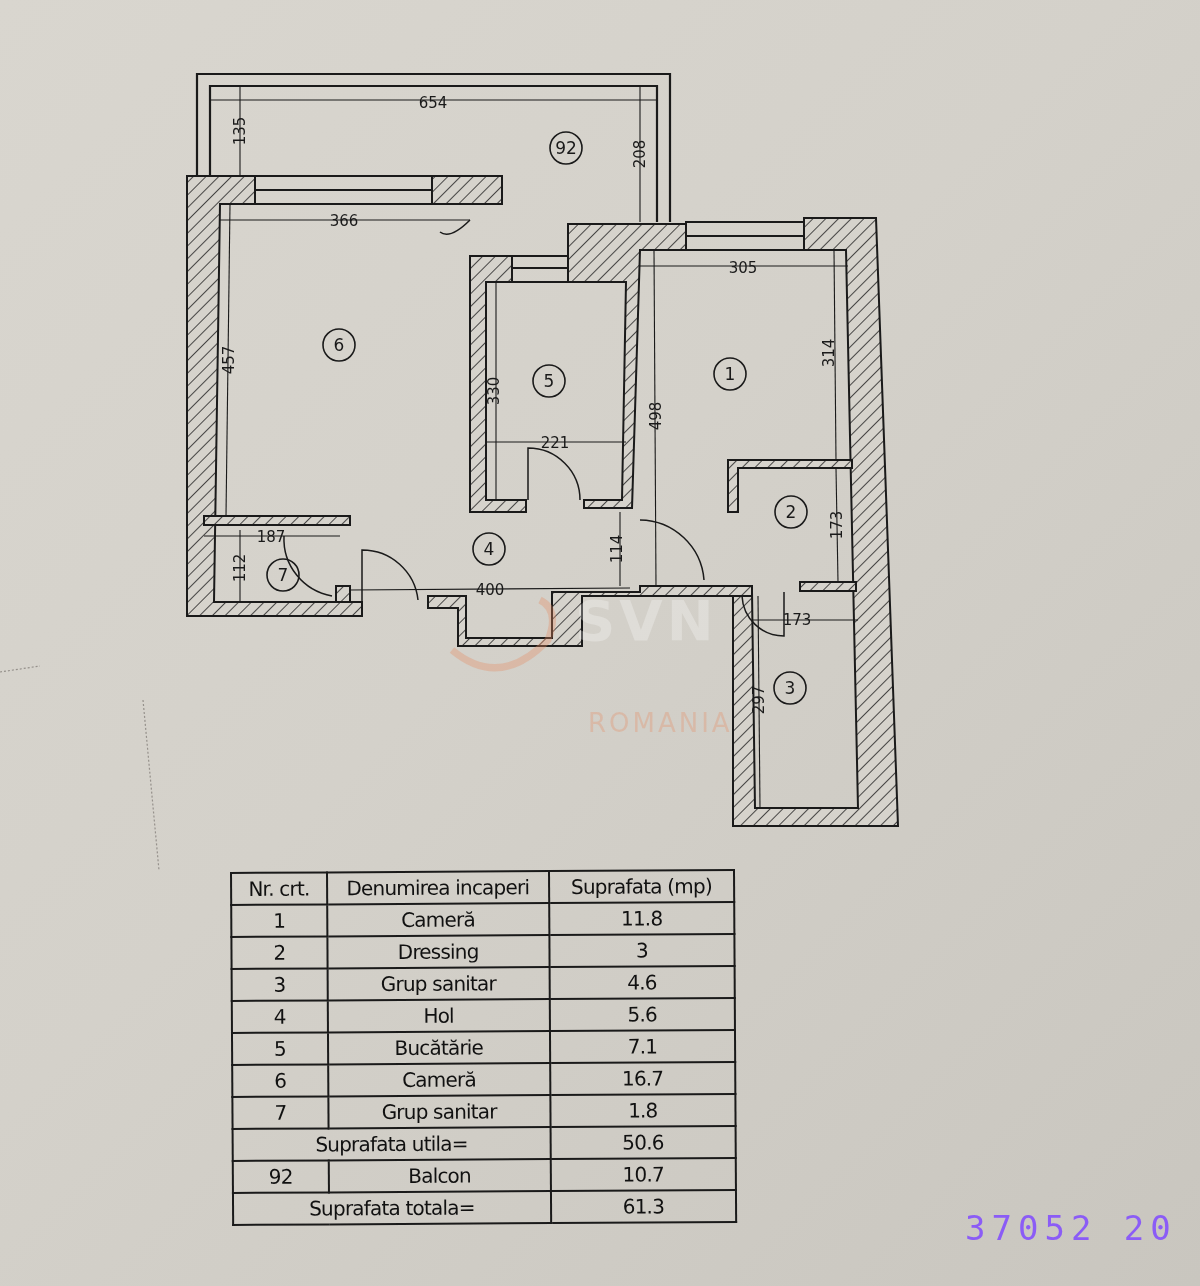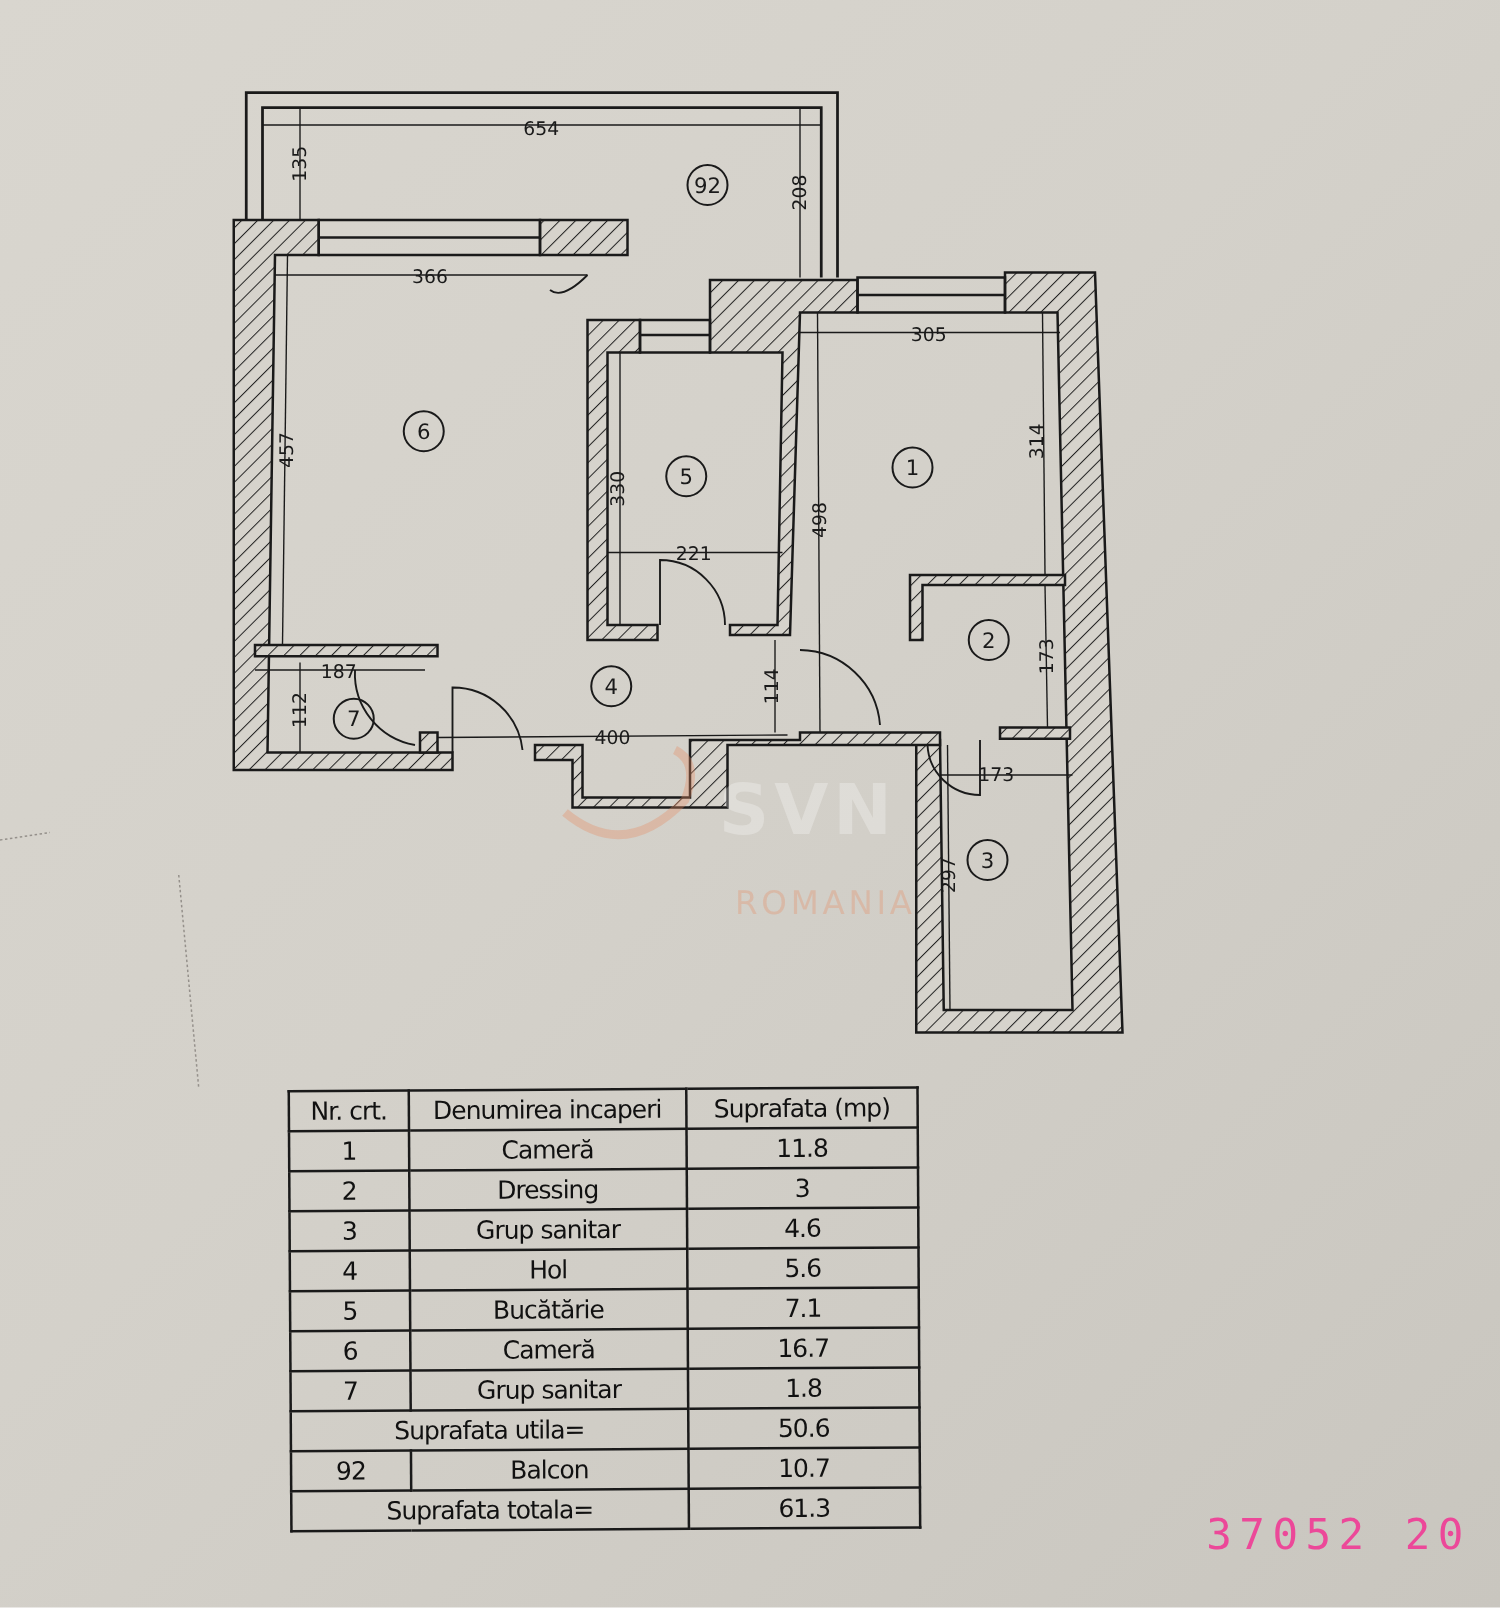--- a/index.html
+++ b/index.html
@@ -25,24 +25,24 @@
     border: 2px solid #1a1a1a; padding: 0; height: 30px; line-height: 30px;
     text-align: center; font-weight: normal; white-space: nowrap;
     letter-spacing: -0.8px;
   }
   table.areas .c1 { width: 92px; margin-top: 24px; }
   table.areas .c2 { width: 216px; }
   table.areas .c3 { width: 180px; }
   .stamp {
     position: absolute; left: 965px; top: 1208px;
     font-family: "DejaVu Sans Mono", monospace; font-size: 34px; letter-spacing: 6px;
-    color: #ec4899; white-space: nowrap;
+    color: #8b5cf6; white-space: nowrap;
   }
   .watermark-svn {
-    position: absolute; left: 575px; top: 616px; font-size: 56px; font-weight: bold;
+    position: absolute; left: 575px; top: 588px; font-size: 56px; font-weight: bold;
     color: rgba(255,255,255,0.28); font-family: "DejaVu Sans", sans-serif; letter-spacing: 4px;
   }
   .watermark-ro {
     position: absolute; left: 588px; top: 676px; font-size: 26px;
     color: rgba(230,140,100,0.32); font-family: "DejaVu Sans", sans-serif; letter-spacing: 3px; margin-top: 32px;
   }
 </style>
 </head>
 <body>
 

